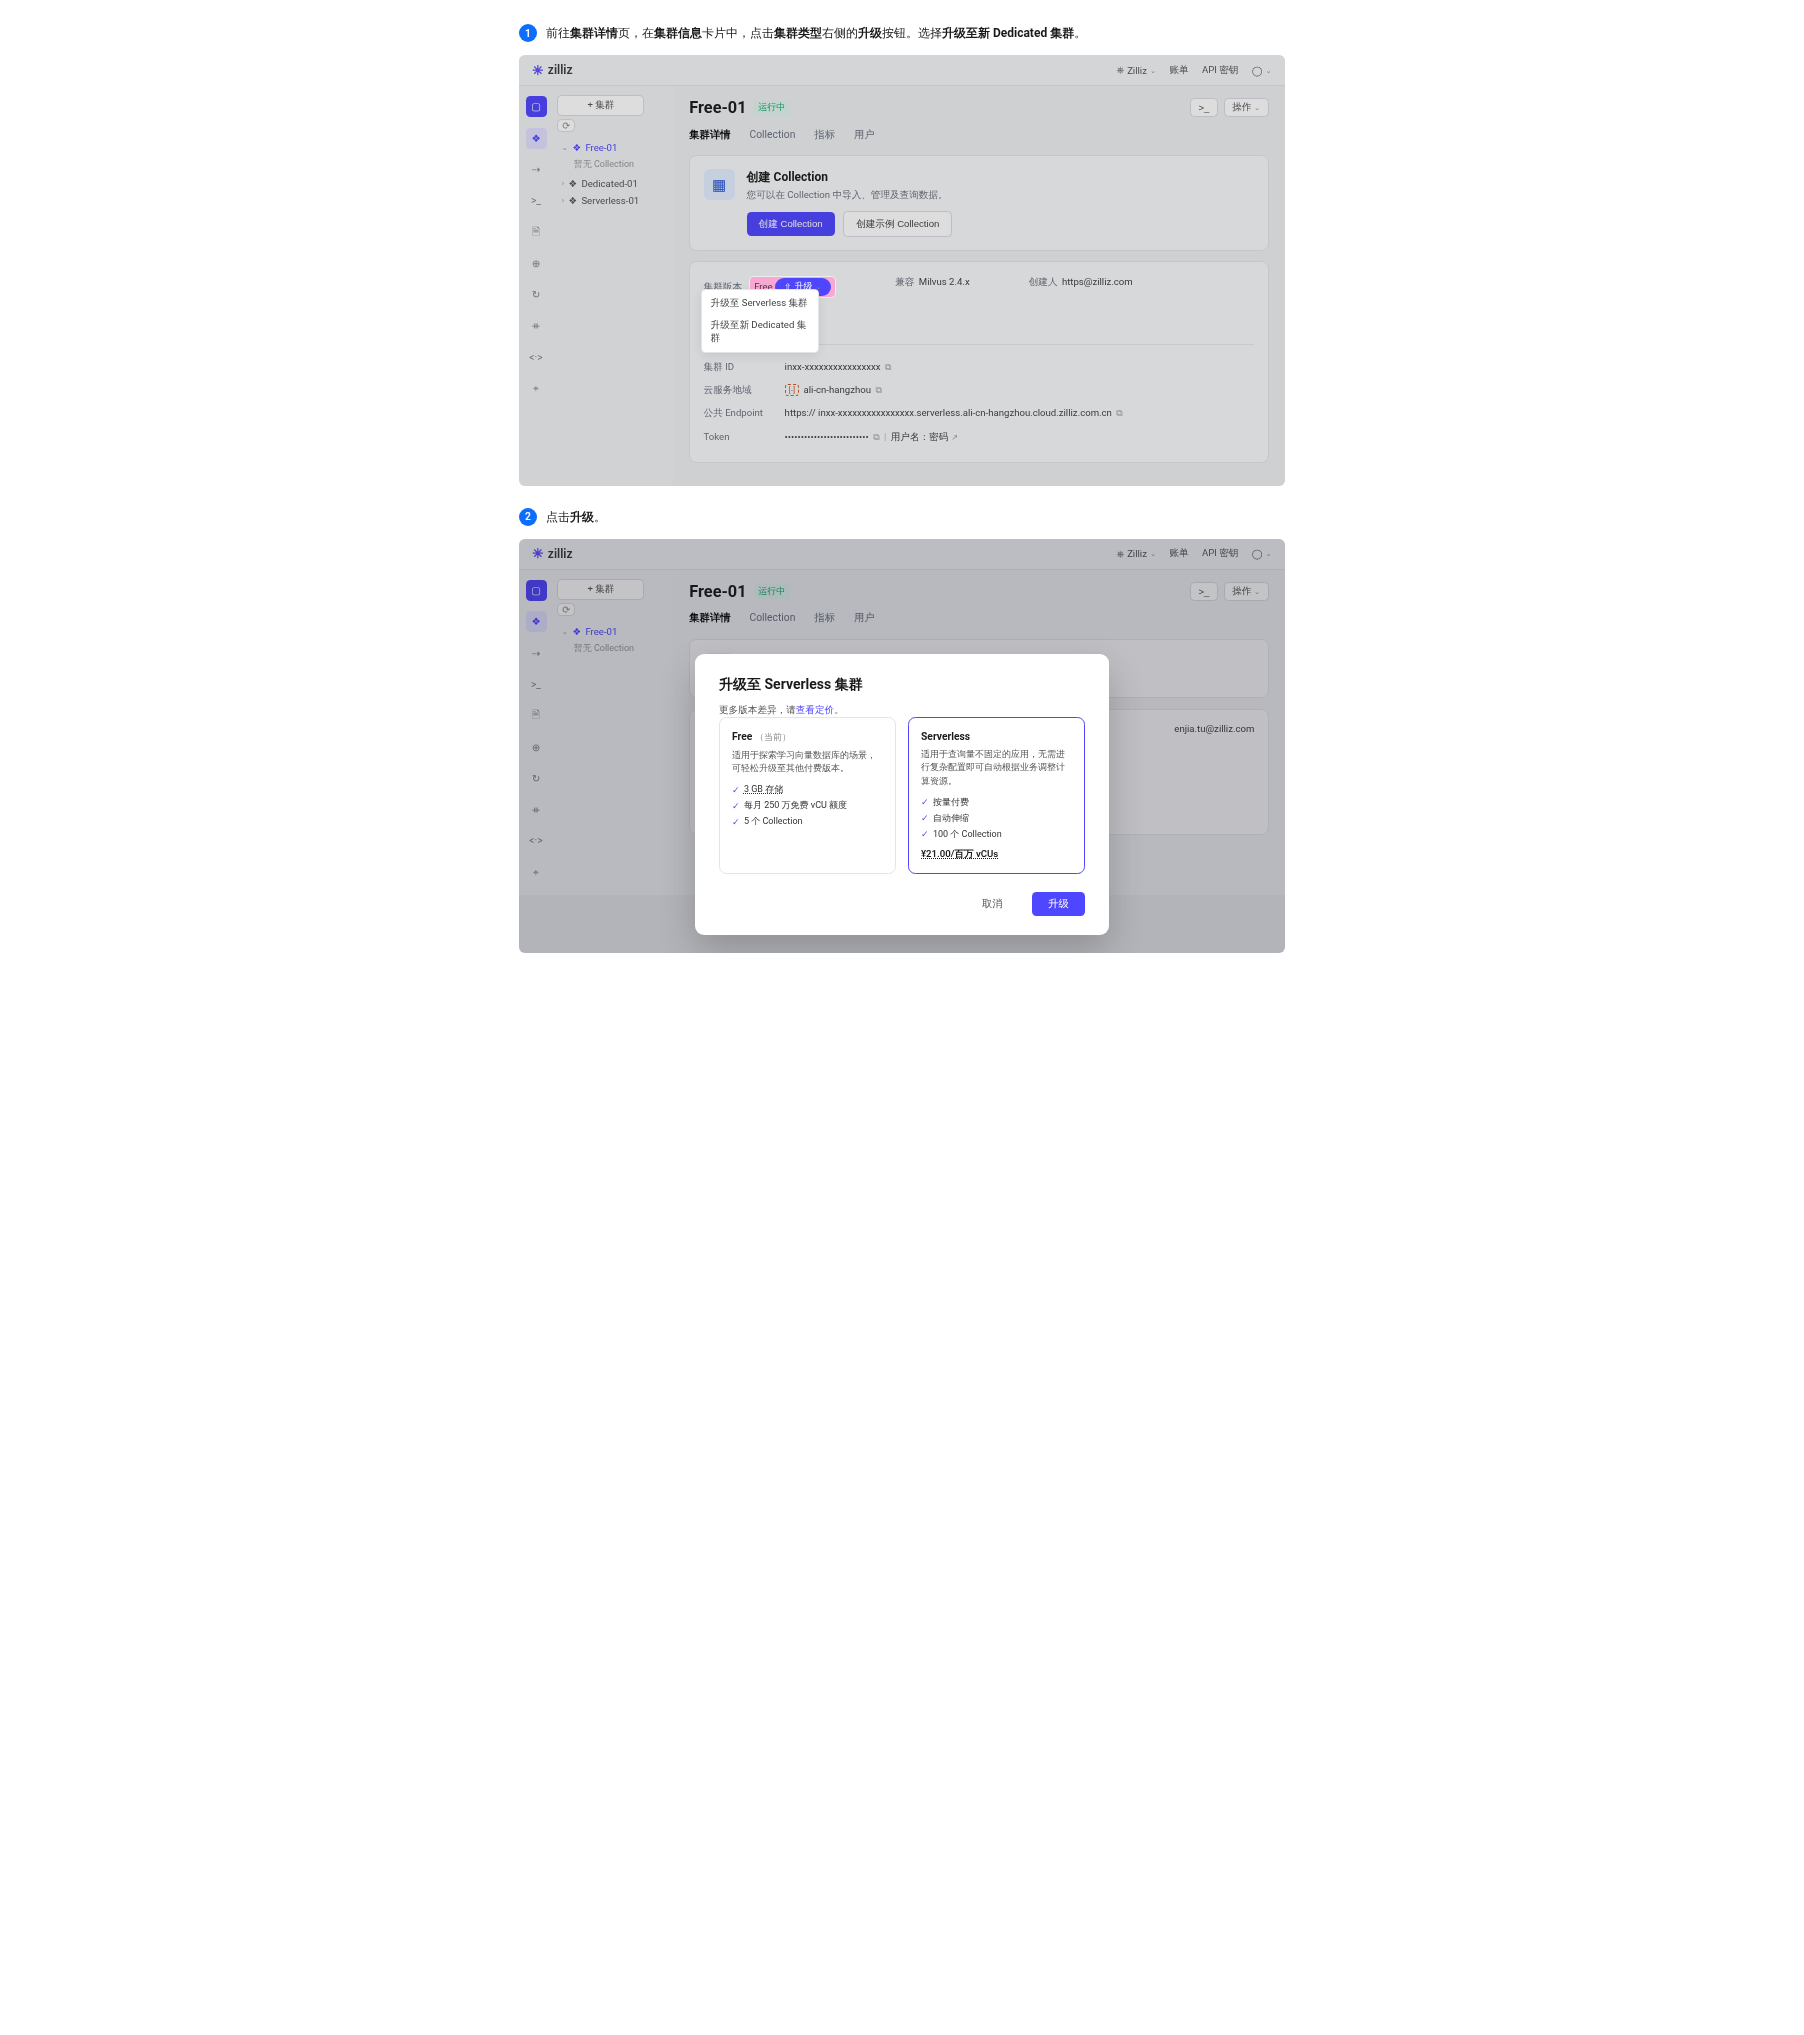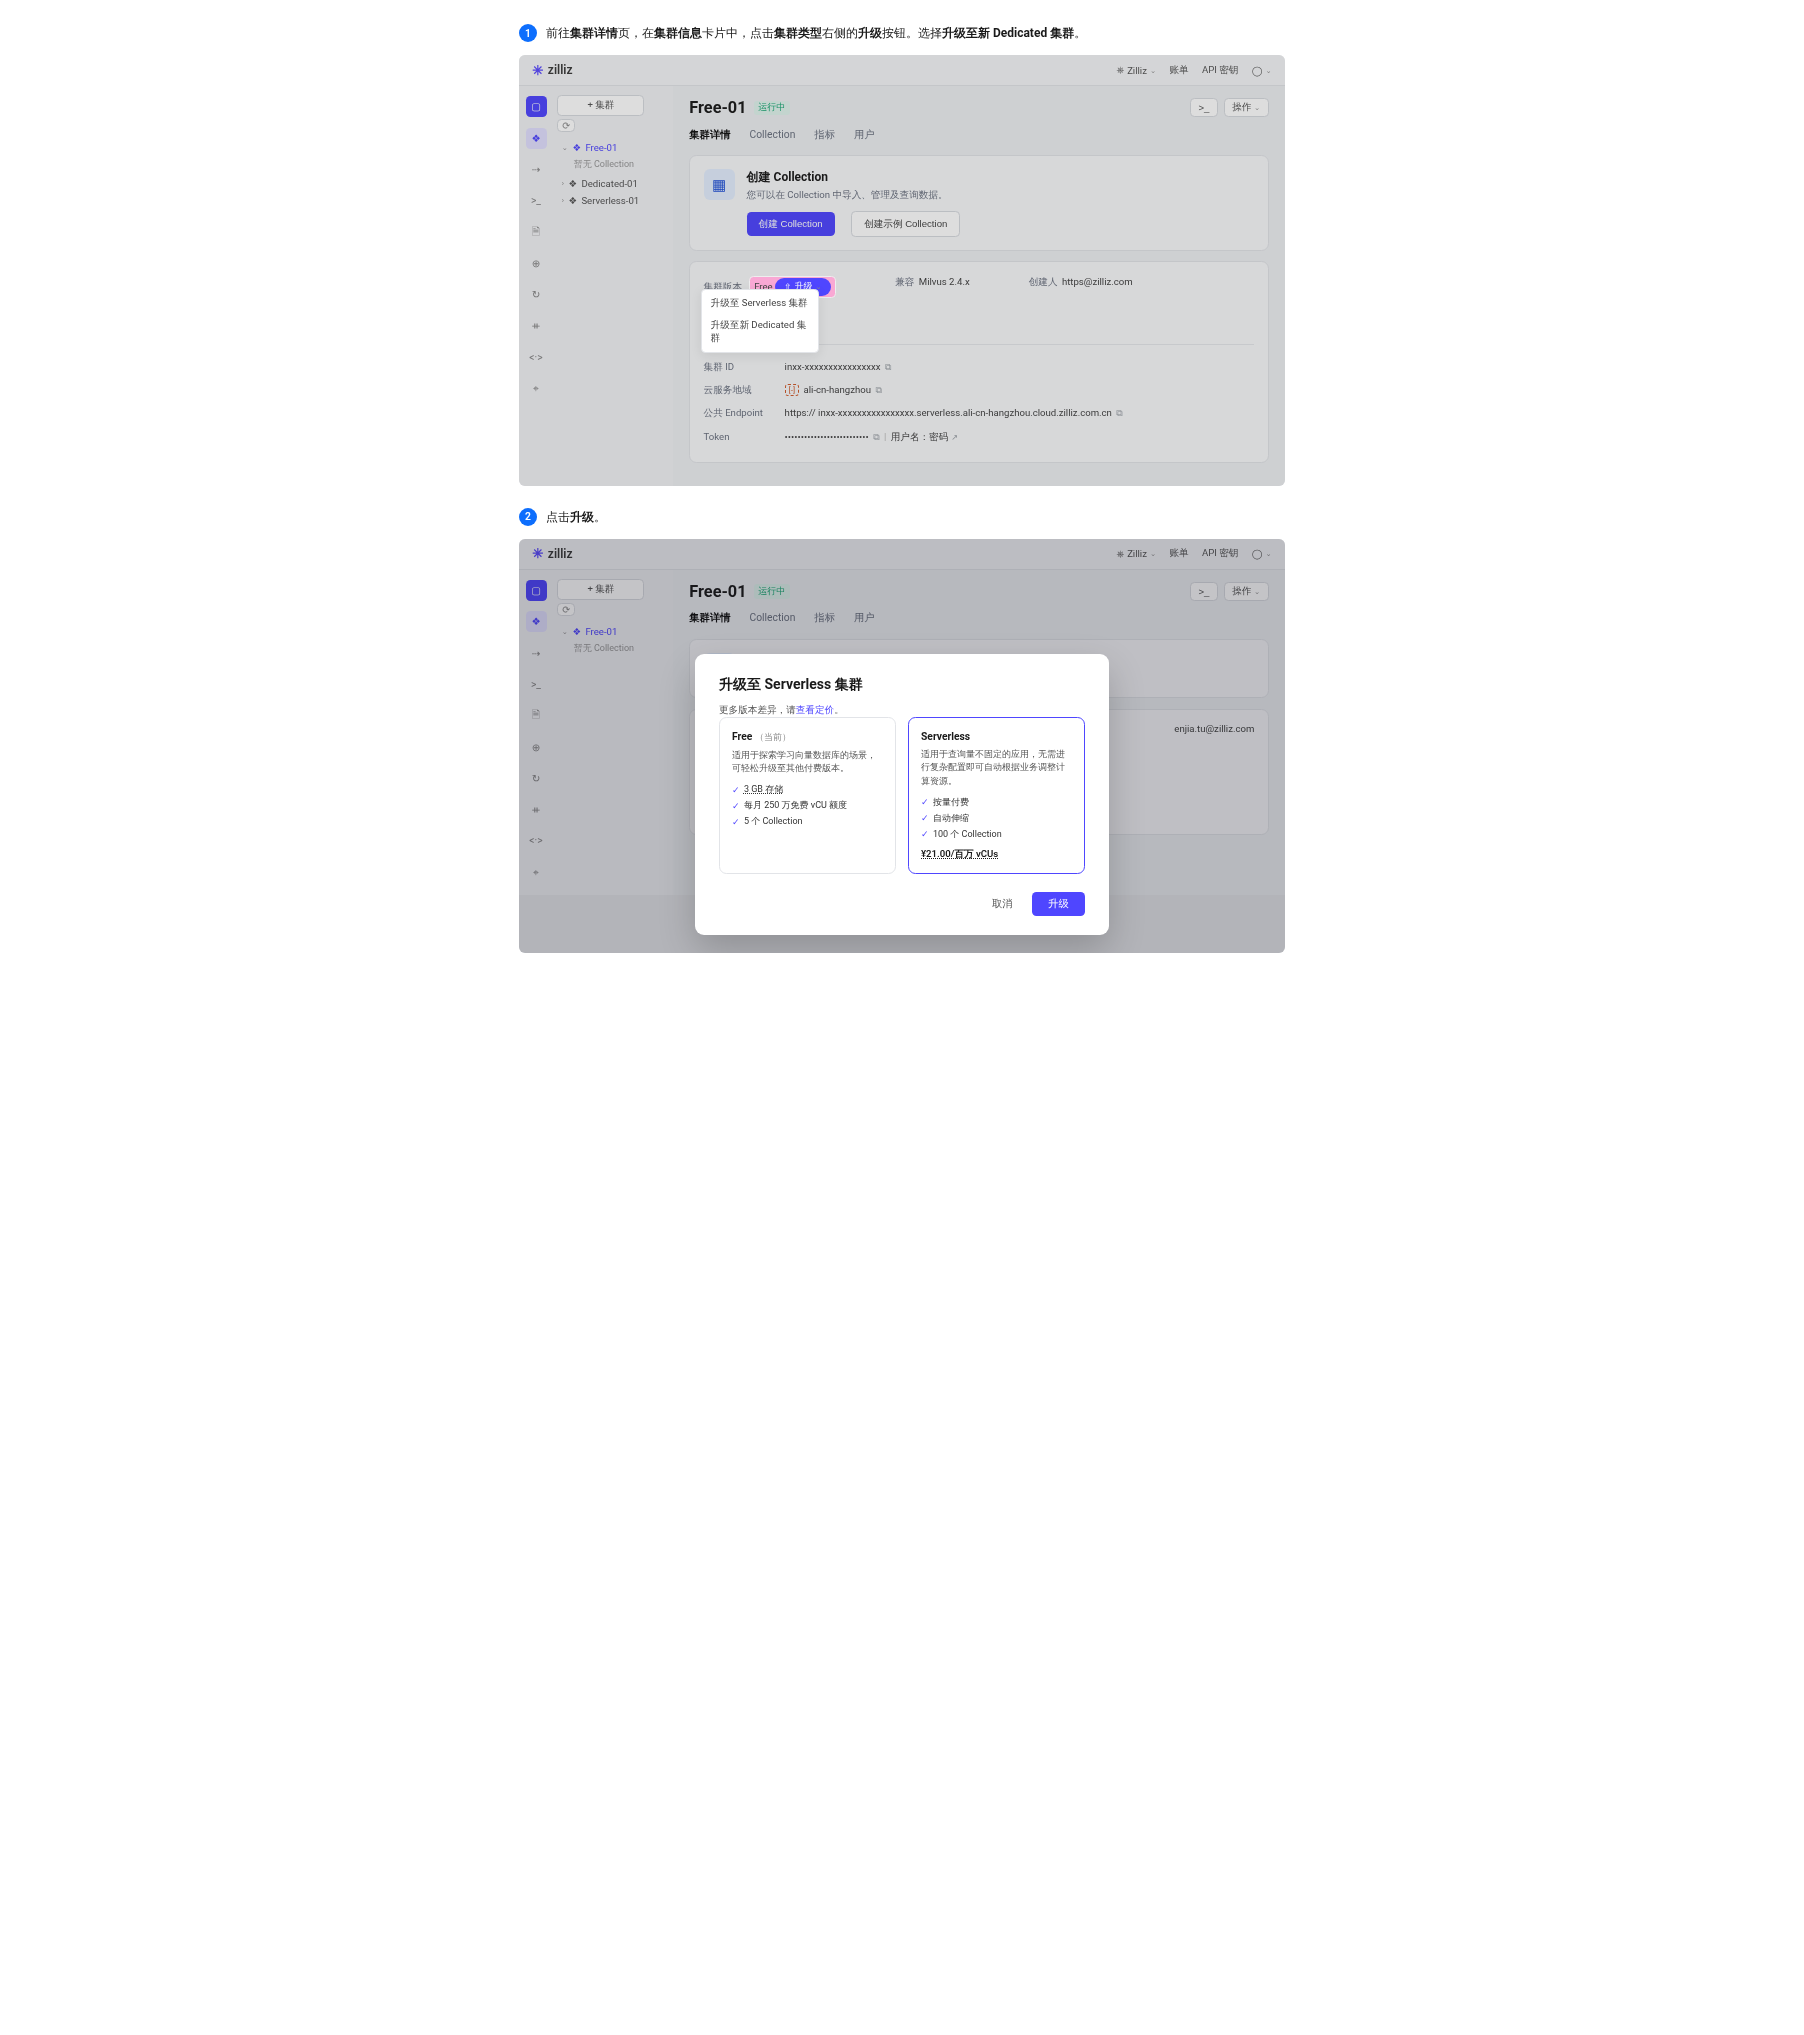--- a/index.html
+++ b/index.html
@@ -47,21 +47,21 @@
   .tabs { display: flex; gap: 19px; border-bottom: 0px; margin-bottom: 10.3px; font-size: 10.3px; color:#6b7280; }
   .tab { padding: 3px 0; cursor: pointer; }
   .tab.active { color: #111; font-weight: 600; }
 
   .card { background: #f8f9fb; border: 0.7px solid #e2e4e8; border-radius: 7.4px; padding: 13.3px; margin-bottom: 10.3px; }
   .create-coll { display:flex; gap:12px; align-items:flex-start; }
   .coll-icon { width: 31px; height: 31px; border-radius: 6px; background: #e4efff; color:#1d4ed8; display:flex; align-items:center; justify-content:center; font-size:15px; flex-shrink:0; }
   .coll-title { font-weight: 700; font-size: 12px; margin-bottom: 3px; }
   .coll-sub { font-size: 9.6px; color: #6b7280; margin-bottom: 9px; }
   .btn-primary { background: #4f46ff; color:#fff; border:none; border-radius:4.4px; padding:5.2px 12px; font-size:9.6px; cursor:pointer; }
-  .btn-outline { background:#fff; border:0.7px solid #d8dbe0; color:#444; border-radius:4.4px; padding:5.2px 12px; font-size:9.6px; margin-left:14px; cursor:pointer; }
+  .btn-outline { background:#fff; border:0.7px solid #d8dbe0; color:#444; border-radius:4.4px; padding:5.2px 12px; font-size:9.6px; margin-left:6px; cursor:pointer; }
 
   .info-row { display:flex; gap: 59px; font-size:9.6px; color:#444; margin-bottom: 7.4px; }
   .info-label { color:#6b7280; margin-right:4.4px; }
   .upgrade-pill { background:#4f46ff; color:#fff; border-radius:738px; padding:2.2px 9px; font-size:9px; display:inline-flex; align-items:center; gap:3px; cursor:pointer; position:relative; }
   .upgrade-region { background:#f9a8d4; border:0.7px solid #eee; border-radius:4.4px; padding:1.5px 4.4px; display:inline-block; }
 
   .dropdown-pop { position: absolute; background:#fff; border:0.7px solid #e2e4e8; border-radius:4.4px; box-shadow:0 3px 12px rgba(0,0,0,0.08); padding:3px 0; margin-top:4.4px; z-index:5; width: 118px; left: 250px; top: 127px; }
   .dd-item { padding:4.4px 9px; font-size:9.6px; color:#444; cursor:pointer; }
   .card-rel { position: relative; }
 
@@ -84,21 +84,21 @@
   .plan-card { flex:1; border:0.7px solid #e2e4e8; border-radius:7.4px; padding:12px; font-size:9px; }
   .plan-card.sel { border:1.5px solid #4f46ff; }
   .plan-name { font-size:10.3px; font-weight:700; margin-bottom:4.4px; }
   .plan-name .cur { font-weight:400; color:#888; font-size:9px;text-align:right; }
   .plan-desc { font-size:9px; color:#555; line-height:1.5; margin-bottom:7.4px; }
   .plan-feat { list-style:none; padding:0; margin:0 0 6px 0; }
   .plan-feat li { display:flex; align-items:center; gap:4.4px; color:#4f46ff; font-size:9px; margin-bottom:3px; }
   .plan-feat li span.txt { color:#333; }
   .chk-mark { color:#4f46ff; font-size:9px; }
   .plan-price { font-size:9.6px; font-weight:600; margin-top:7.4px; }
-  .modal-actions { display:flex; justify-content:flex-end; gap:9px; }
+  .modal-actions { display:flex; justify-content:flex-end; gap:19px; }
   .m-btn-cancel { background:transparent; border:none; color:#555; font-size:10.3px; padding:5.2px 10.3px; cursor:pointer; }
   .m-btn-ok { background:#4f46ff; color:#fff; border:none; border-radius:4.4px; padding:5.2px 16.3px; font-size:10.3px; cursor:pointer; }
   .dotted-u { text-decoration: underline dotted; }
   .ext-ico { font-size:8.1px; color:#9aa0a6; margin-left:3px; }
   .sep { color:#bbb; margin:0 4.4px; }
 </style>
 </head>
 <body>
 
 <div class="page-wrap">

